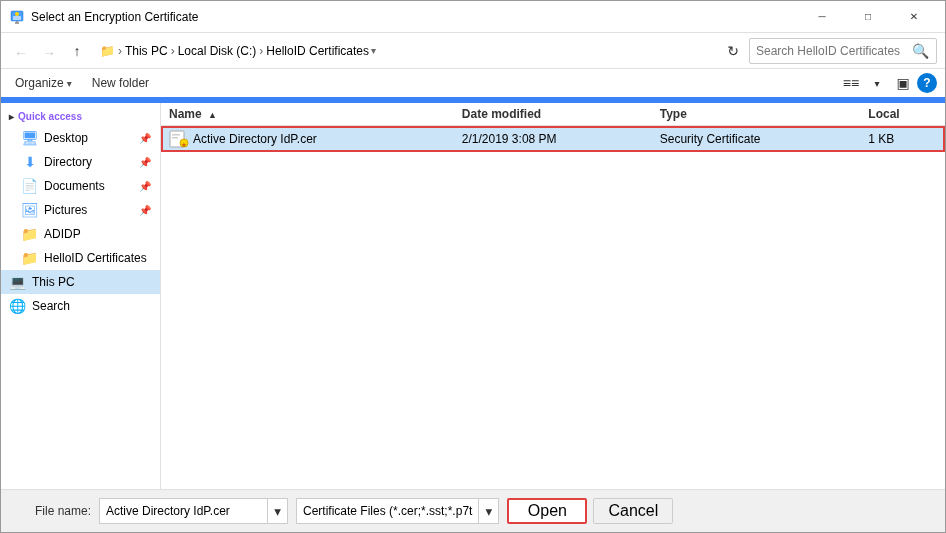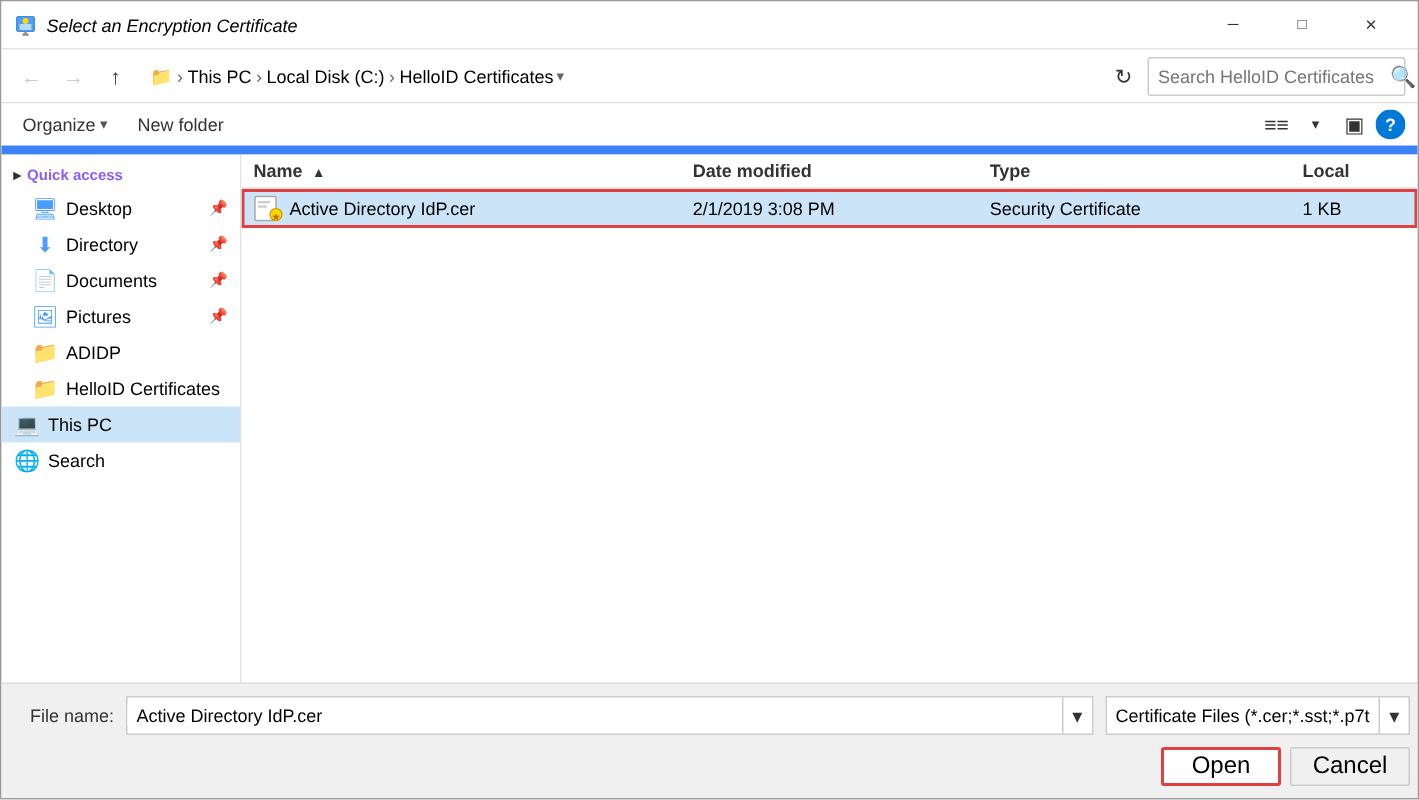--- a/index.html
+++ b/index.html
@@ -28,21 +28,20 @@
     }
     .title-bar-icon {
       width: 16px; height: 16px; margin-right: 6px;
       display: flex; align-items: center; justify-content: center;
     }
     .title-bar-icon svg { width: 16px; height: 16px; }
     .title-bar-text {
       flex: 1;
       font-size: 12px;
       color: #000;
-      font-style: italic;
     }
     .title-bar-controls {
       display: flex; gap: 0;
     }
     .title-btn {
       width: 46px; height: 30px; border: none; background: transparent;
       cursor: pointer; display: flex; align-items: center; justify-content: center;
       font-size: 10px; color: #333;
     }
 
@@ -71,21 +70,21 @@
       height: 26px;
       cursor: pointer;
       border-radius: 2px;
     }
     .breadcrumb-sep { color: #666; margin: 0 3px; }
     .breadcrumb-item { color: #000; font-size: 12px; }
     .breadcrumb-arrow { color: #666; font-size: 10px; margin-left: 2px; }
     .search-box {
       display: flex; align-items: center;
       border: 1px solid #ccc; height: 26px; padding: 0 6px;
-      background: #fff; width: 172px; border-radius: 2px;
+      background: #fff; width: 188px; border-radius: 2px;
     }
     .search-input {
       border: none; outline: none; font-size: 12px; flex: 1; background: transparent;
     }
     .search-icon { color: #666; font-size: 14px; cursor: pointer; }
 
     
     .toolbar {
       background: #fff;
       border-bottom: 6px solid #3b82f6;
@@ -173,23 +172,23 @@
       white-space: nowrap;
     }
     .file-name-cell {
       display: flex; align-items: center; gap: 4px;
     }
 
     
     .bottom-bar {
       border-top: 1px solid #e0e0e0;
       background: #f0f0f0;
-      padding: 8px 5px;
-      display: flex;
-      flex-direction: column;
+      padding: 8px 20px;
+      display: flex;
+      flex-direction: row;
       gap: 8px;
     }
     .bottom-row {
       display: flex; align-items: center; gap: 8px;
     }
     .bottom-label {
       font-size: 12px; color: #333; min-width: 70px; text-align: right;
     }
     .file-name-input-wrap {
       flex: 1; display: flex; align-items: center;

